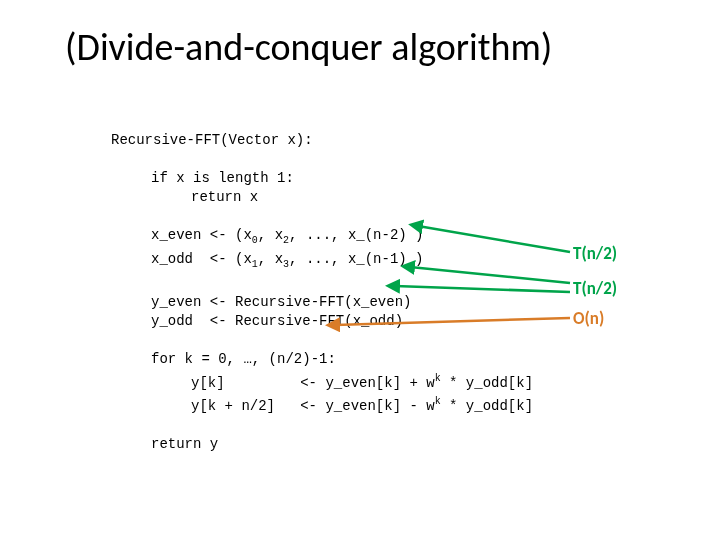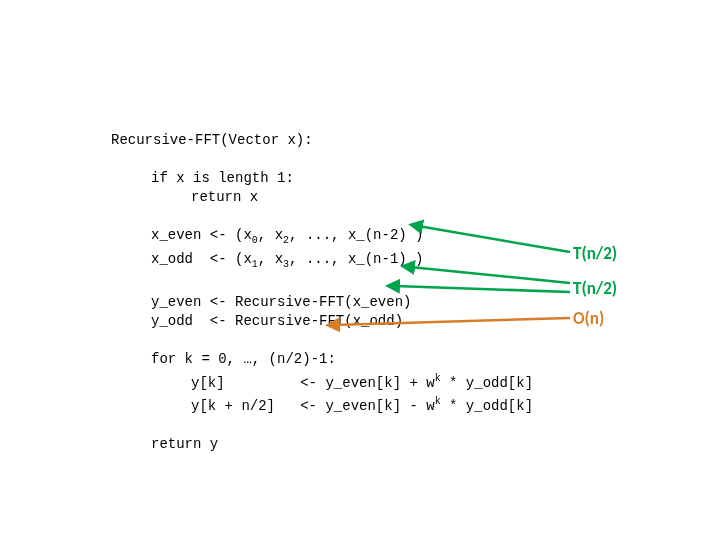--- a/index.html
+++ b/index.html
@@ -58,20 +58,21 @@
     width: 720px;
     height: 540px;
     pointer-events: none;
   }
 </style>
 </head>
 <body>
 
 <div class="slide">
 
+  <div class="title">(Divide-and-conquer algorithm)</div>
 
   <div class="code">
 <span>Recursive-FFT(Vector x):</span>
 
 <span class="indent1">if x is length 1:</span>
 <span class="indent2">return x</span>
 
 <span class="indent1"><span>x_even &lt;- (x</span><span class="sub">0</span><span>, x</span><span class="sub">2</span><span>, ..., x_(n-2) )</span></span>
 <span class="indent1"><span>x_odd  &lt;- (x</span><span class="sub">1</span><span>, x</span><span class="sub">3</span><span>, ..., x_(n-1) )</span></span>
 

